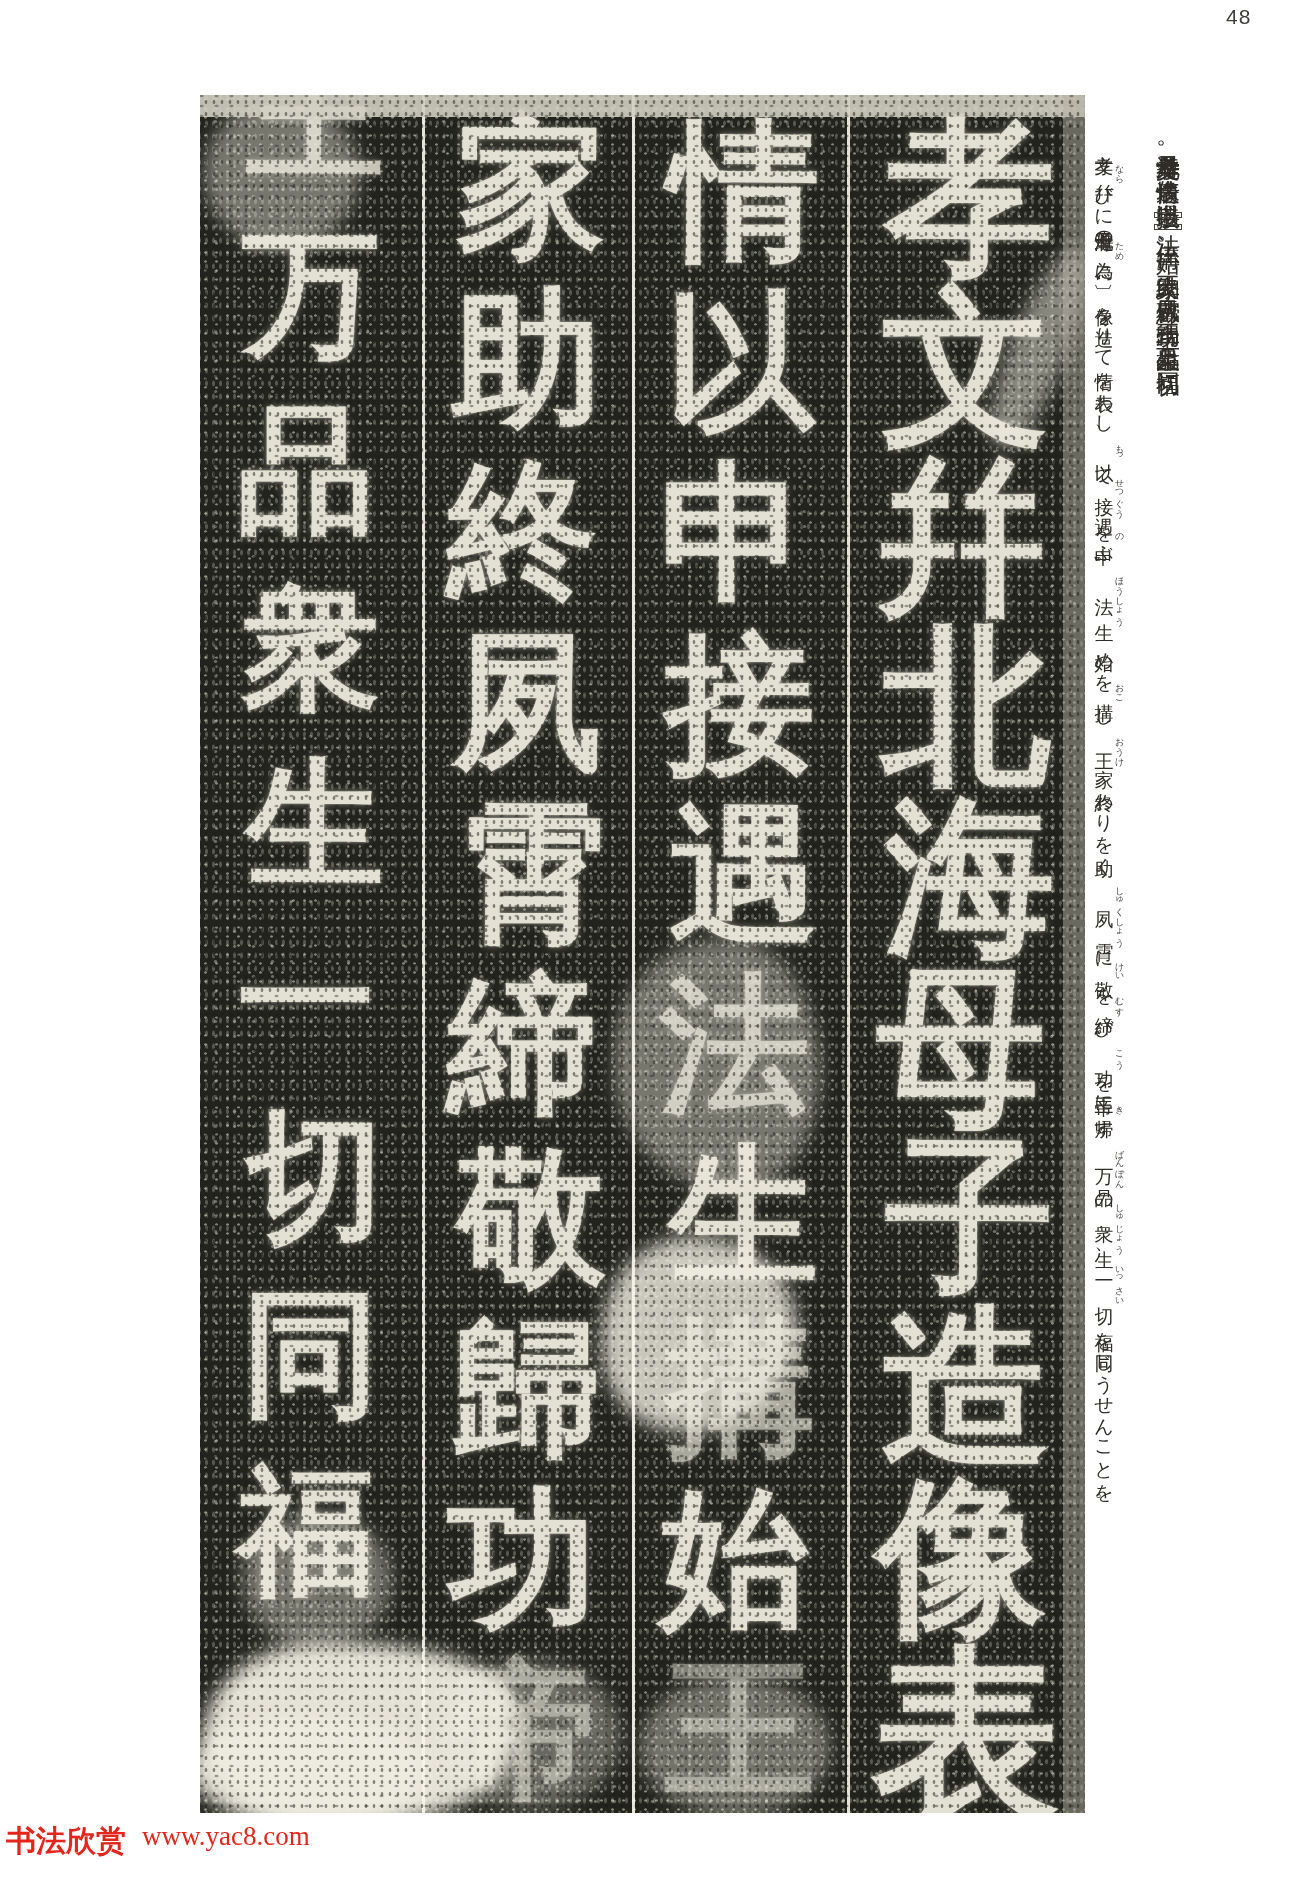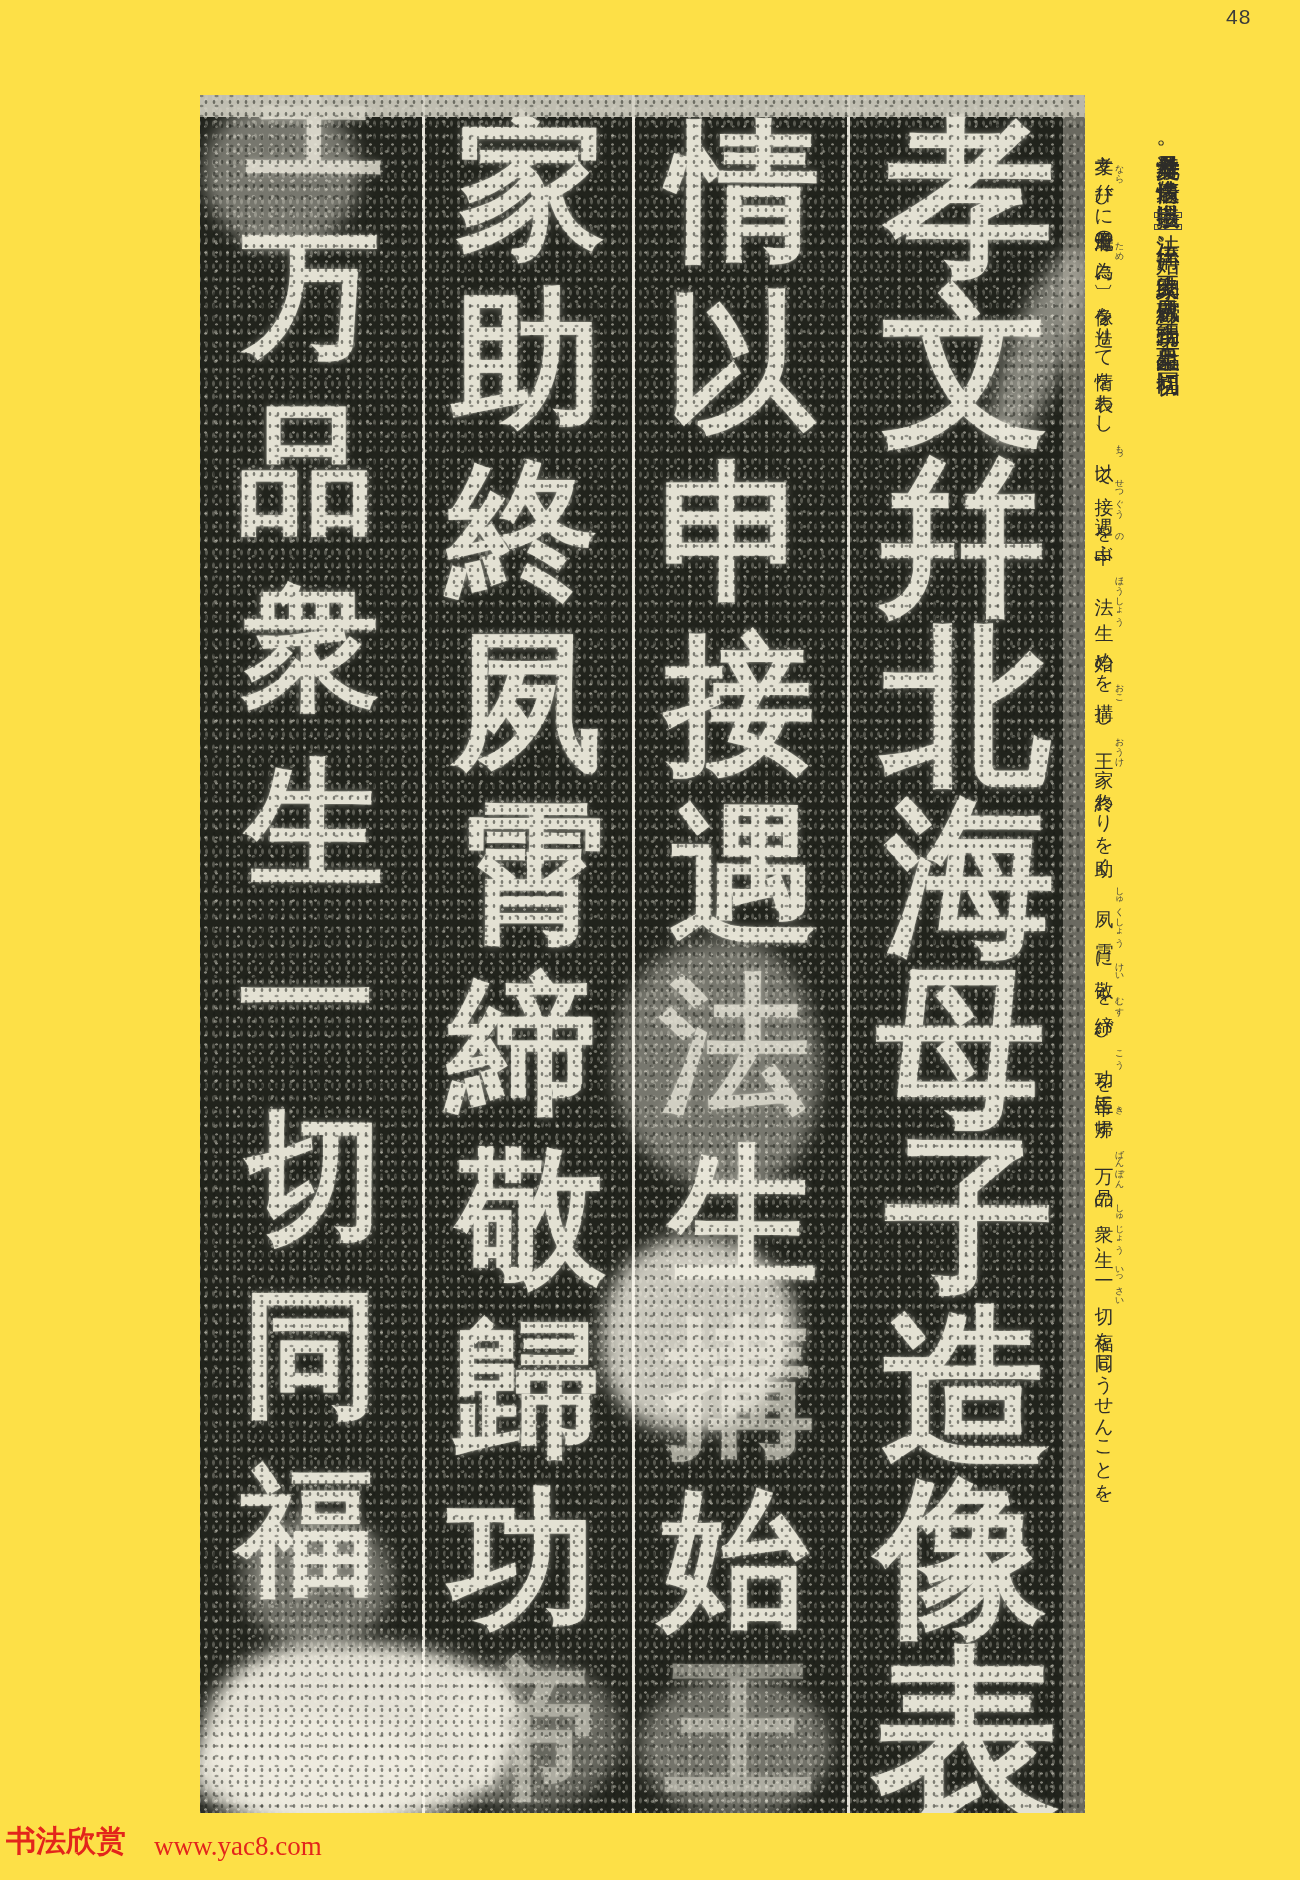--- a/index.html
+++ b/index.html
@@ -1,18 +1,18 @@
 <!DOCTYPE html>
 <html><head>
 <meta charset="utf-8">
 <style>
   html,body{margin:0;padding:0;background:#e8e5db;}
   .page{
     position:relative;width:1300px;height:1880px;margin:0 auto;
-    background:#fde047;overflow:hidden;
+    background:#ffffff;overflow:hidden;
     font-family:"Liberation Serif","DejaVu Serif",serif;
   }
   .page-number{
     position:absolute;left:1226px;top:5px;
     font-family:"Liberation Sans","DejaVu Sans",sans-serif;
     font-size:21px;color:#3d3d3a;letter-spacing:1px;
   }
   
   .rubbing{
     position:absolute;left:200px;top:95px;width:885px;height:1718px;
@@ -81,21 +81,21 @@
     color:#2e2d29;font-family:"Liberation Serif","DejaVu Serif",serif;
   }
   .annot-main{left:1152px;top:137px;height:1400px;font-size:24px;letter-spacing:0;}
   .annot-reading{left:1091px;top:141px;height:1710px;font-size:19px;letter-spacing:0;}
   .t-seg{display:inline;}
   .boxed{border:1.5px solid #45443f;padding:2px 0;margin:3px 0;}
   ruby{ruby-position:over;}
   rt{font-size:9px;color:#45443f;letter-spacing:0;}
   
   .watermark{
-    position:absolute;left:6px;top:1821px;display:flex;align-items:flex-end;gap:28px;
+    position:absolute;left:6px;top:1821px;display:flex;align-items:flex-start;gap:16px;
     color:#e3251b;
   }
   .wm-cn{font-size:30px;font-weight:bold;letter-spacing:0;font-family:"DejaVu Serif",serif;}
   .wm-url{font-size:27px;font-family:Liberation Serif, serif;letter-spacing:0;}
 </style>
 </head>
 <body>
 
 <div class="page">
 

